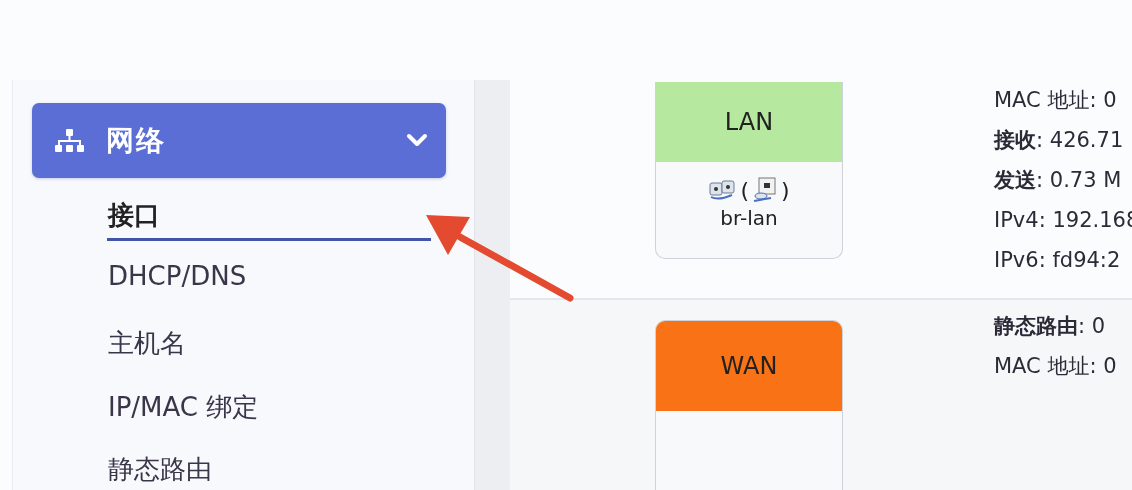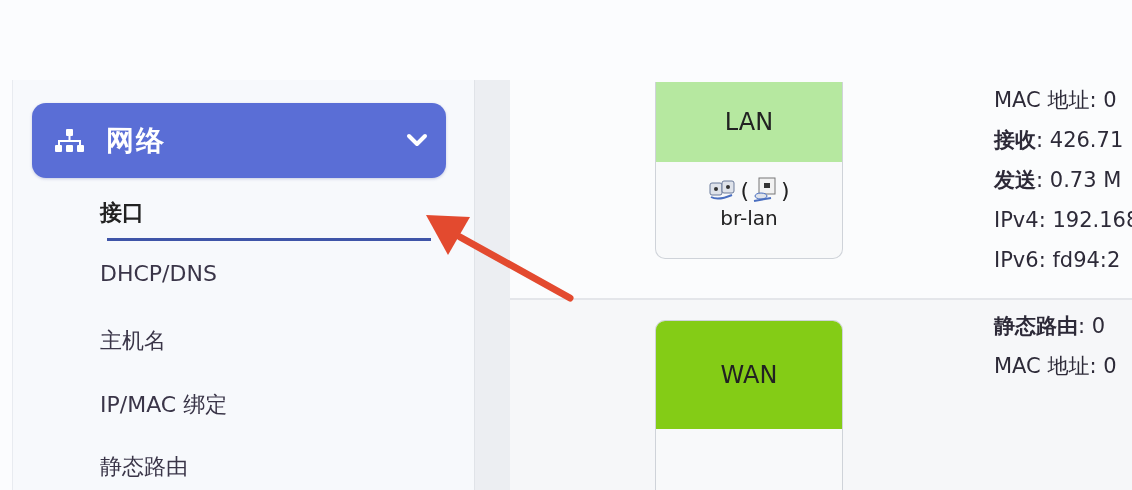--- a/index.html
+++ b/index.html
@@ -8,29 +8,29 @@
     background:#fbfcfe;
     font-family:"DejaVu Sans","Liberation Sans",sans-serif;
     color:#2a2438;
   }
   .sidebar {
     position:absolute; left:12px; top:80px; width:462px; height:420px;
     background:#f7f9fc; border-left:1px solid #e8ebf0;
   }
   .nav-group {
     position:absolute; left:32px; top:103px; width:414px; height:75px;
-    background:#5a6ed6; border-radius:14px;
+    background:#5a6ed6; border-radius:7px;
     box-shadow:0 1px 3px rgba(60,70,150,0.25);
     display:flex; align-items:center; color:#fff;
   }
   .nav-group .icon { margin-left:22px; width:30px; height:26px; }
   .nav-group .label { margin-left:22px; font-size:28px; font-weight:bold; letter-spacing:2px; }
   .nav-group .chev { position:absolute; right:18px; top:28px; width:22px; height:18px; }
   .subitem {
-    position:absolute; left:100px; font-size:22px; color:#3a3548;
+    position:absolute; left:108px; font-size:26px; color:#3a3548;
   }
   .subitem.active { font-weight:bold; color:#222; }
   .active-line {
     position:absolute; left:107px; top:238px; width:324px; height:3px; background:#3f55a8;
   }
   .scroll-gutter {
     position:absolute; left:474px; top:80px; width:36px; height:420px;
     background:#eceef2; border-left:1px solid #e0e3e8;
   }
   .main {
@@ -109,21 +109,21 @@
         <ellipse cx="10" cy="20" rx="6" ry="3" fill="#dfe3ea" stroke="#4a6fc0"></ellipse>
         <path d="M3 25 L20 22" stroke="#4a6fc0" stroke-width="2"></path>
       </svg>
       <span style="font-size:22px;">)</span>
     </div>
     <div>br-lan</div>
   </div>
 </div>
 
 <div class="ifbox" style="left:655px; top:320px; height:200px;">
-  <div class="head" style="background:#84cc16; height:108px;">WAN</div>
+  <div class="head" style="background:#f97316; height:90px;">WAN</div>
 </div>
 
 <div class="info" style="top:80px;">
   <div><span>MAC 地址</span>: <span>0</span></div>
   <div><b>接收</b>: <span>426.71</span></div>
   <div><b>发送</b>: <span>0.73 M</span></div>
   <div><span>IPv4</span>: <span>192.168</span></div>
   <div><span>IPv6</span>: <span>fd94:2</span></div>
 </div>
 

